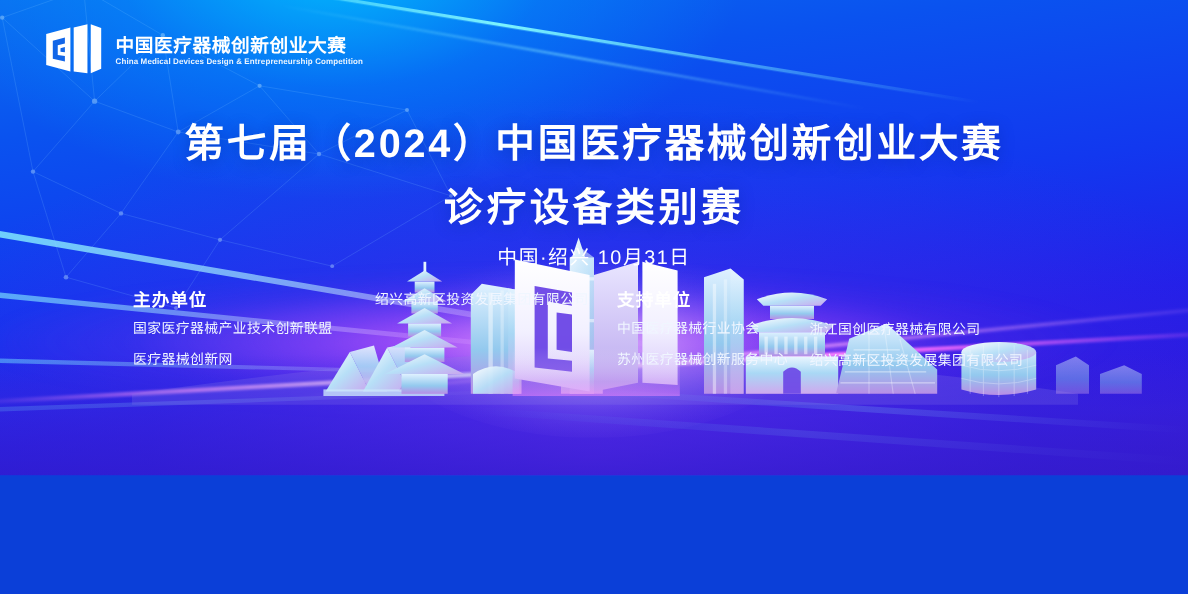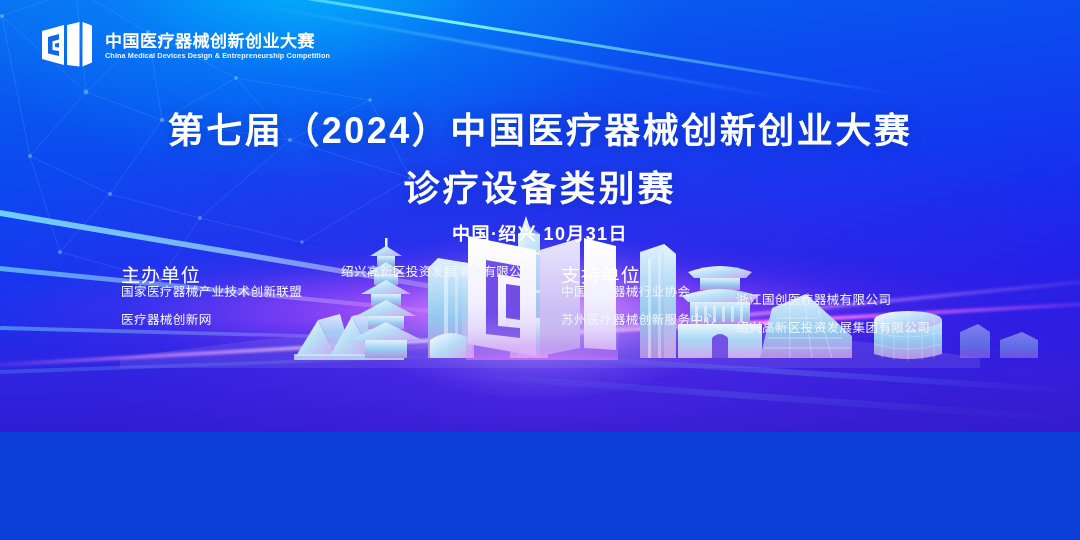--- a/index.html
+++ b/index.html
@@ -89,35 +89,35 @@
     line-height:1.28; white-space:nowrap;
     text-shadow:0 2px 14px rgba(0,40,160,.45);
   }
   .title-2 {
     font-size:36px; font-weight:700; color:#ffffff; letter-spacing:3px;
     line-height:1.3; margin-top:12px; white-space:nowrap;
     text-shadow:0 2px 14px rgba(0,40,160,.45);
   }
   .subtitle {
     position:absolute; left:0; top:219px; width:1080px; text-align:center;
-    font-size:18px; font-weight:700; color:#ffffff; letter-spacing:1.4px;
+    font-size:18px; font-weight:400; color:#ffffff; letter-spacing:1.4px;
     white-space:nowrap;
   }
 
   
   .orgs { position:absolute; left:0; top:266px; width:1080px; height:95px; }
   .org-col { position:absolute; top:0; }
   .col-host      { left:121px; }
   .col-organizer { left:341px; }
   .col-support   { left:561px; }
   .col-support2  { left:736px; top:28px; }
 
   .org-head {
-    font-size:19px; font-weight:400; color:#ffffff; letter-spacing:.9px;
-    line-height:1; margin-bottom:1px; white-space:nowrap;
+    font-size:16px; font-weight:700; color:#ffffff; letter-spacing:.9px;
+    line-height:1; margin-bottom:11px; white-space:nowrap;
   }
   .org-item {
     font-size:12.6px; font-weight:400; color:#f0f6ff; letter-spacing:.35px;
     line-height:1; margin-bottom:15px; white-space:nowrap;
   }
   .org-item:last-child { margin-bottom:0; }
 </style>
 </head>
 <body>
 

